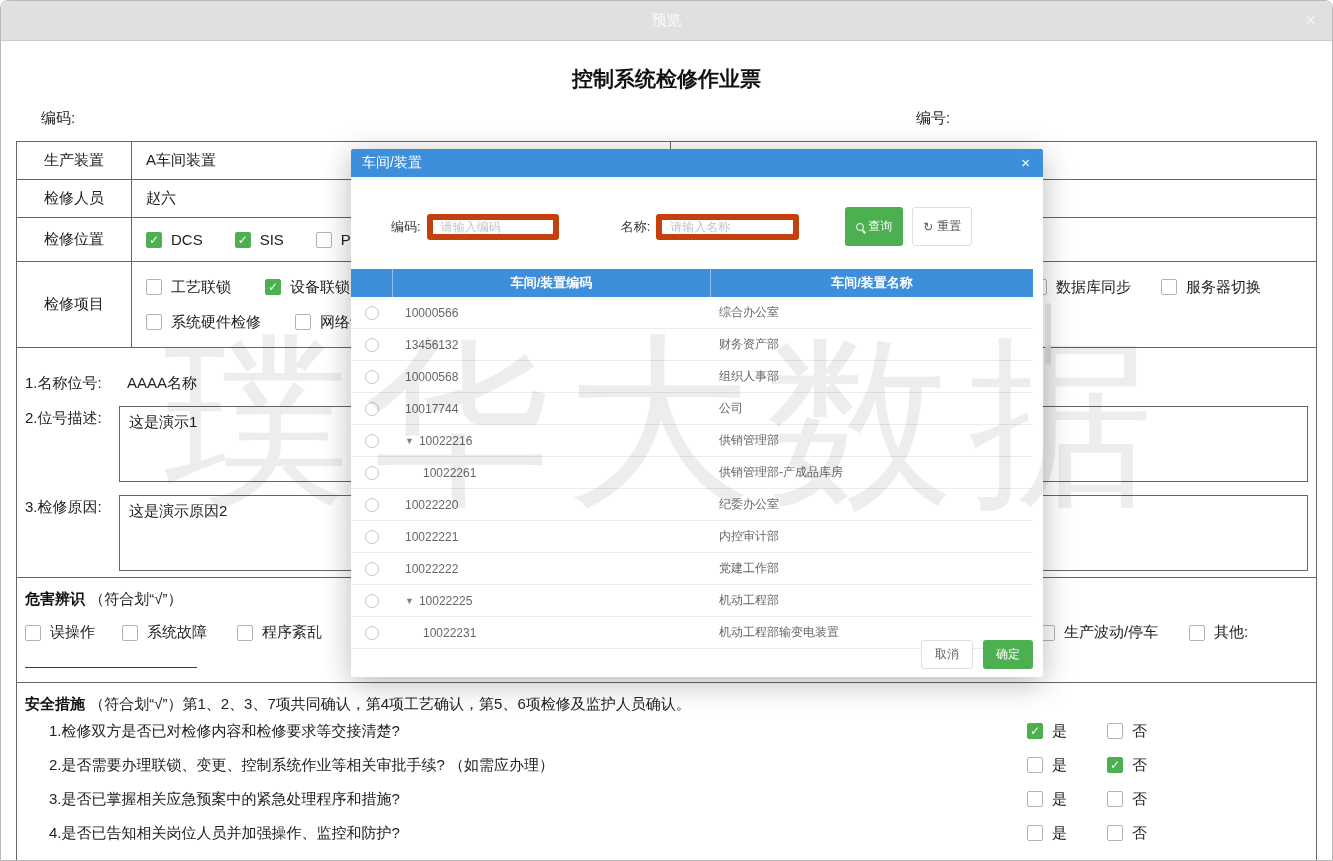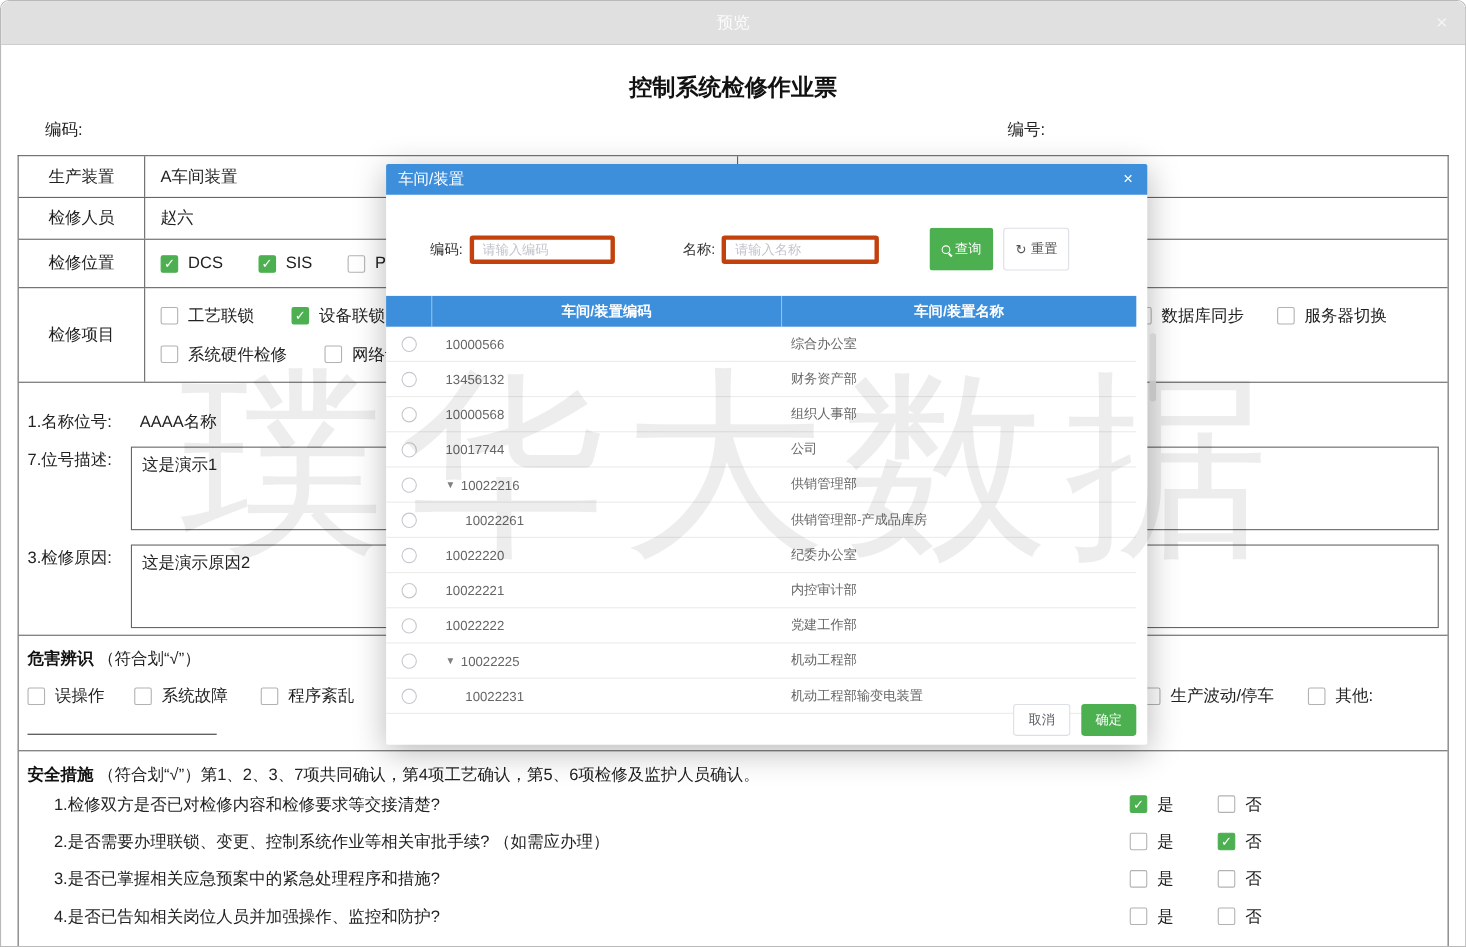--- a/index.html
+++ b/index.html
@@ -74,21 +74,21 @@
   .modal { position:absolute; left:350px; top:148px; width:692px; height:528px;
     background:#fff; z-index:50; box-shadow:0 6px 30px rgba(0,0,0,0.28); border-radius:2px; }
   .modal-header { height:28px; background:#3d8edb; color:#fff; display:flex;
     align-items:center; padding:0 11px; font-size:14px; position:relative;
     border-radius:2px 2px 0 0; }
   .modal-close { position:absolute; right:13px; top:5px; font-size:15px; cursor:pointer; }
 
   .modal-search { display:flex; align-items:center; padding:30px 0 0 40px;
     font-size:13px; color:#333; }
   .ms-label { margin-right:6px; }
-  .ms-input { width:132px; height:26px; border:4px solid #c2410c; border-radius:3px;
+  .ms-input { width:132px; height:26px; border:6px solid #c2410c; border-radius:3px;
     padding:0 8px; font-size:12px; color:#333; outline:none; }
   .ms-input::placeholder { color:#c0c4cc; }
   .ms-input.name { width:143px; }
   .ms-gap { margin-left:62px; }
   .btn { display:inline-flex; align-items:center; gap:4px; height:39px; padding:0 10px;
     border-radius:3px; font-size:12px; cursor:pointer; border:1px solid transparent; }
   .btn-query { background:#4caf50; color:#fff; margin-left:46px; }
   .btn-reset { background:#fff; color:#555; border-color:#dcdfe6; margin-left:9px; }
   .mag-icon { width:8px; height:8px; border:1.5px solid #fff; border-radius:50%;
     position:relative; display:inline-block; }
@@ -208,21 +208,21 @@
       </div>
     </div>
   </div>
 
   <div class="section">
     <div class="c-item">
       <span class="c-label">1.名称位号:</span>
       <span class="c-inline-value">AAAA名称</span>
     </div>
     <div class="c-item">
-      <span class="c-label">7.位号描述:</span>
+      <span class="c-label">2.位号描述:</span>
       <div class="c-box">这是演示1</div>
     </div>
     <div class="c-item">
       <span class="c-label">3.检修原因:</span>
       <div class="c-box">这是演示原因2</div>
     </div>
   </div>
 
   <div class="section hazard-sec">
     <div class="sec-heading">

